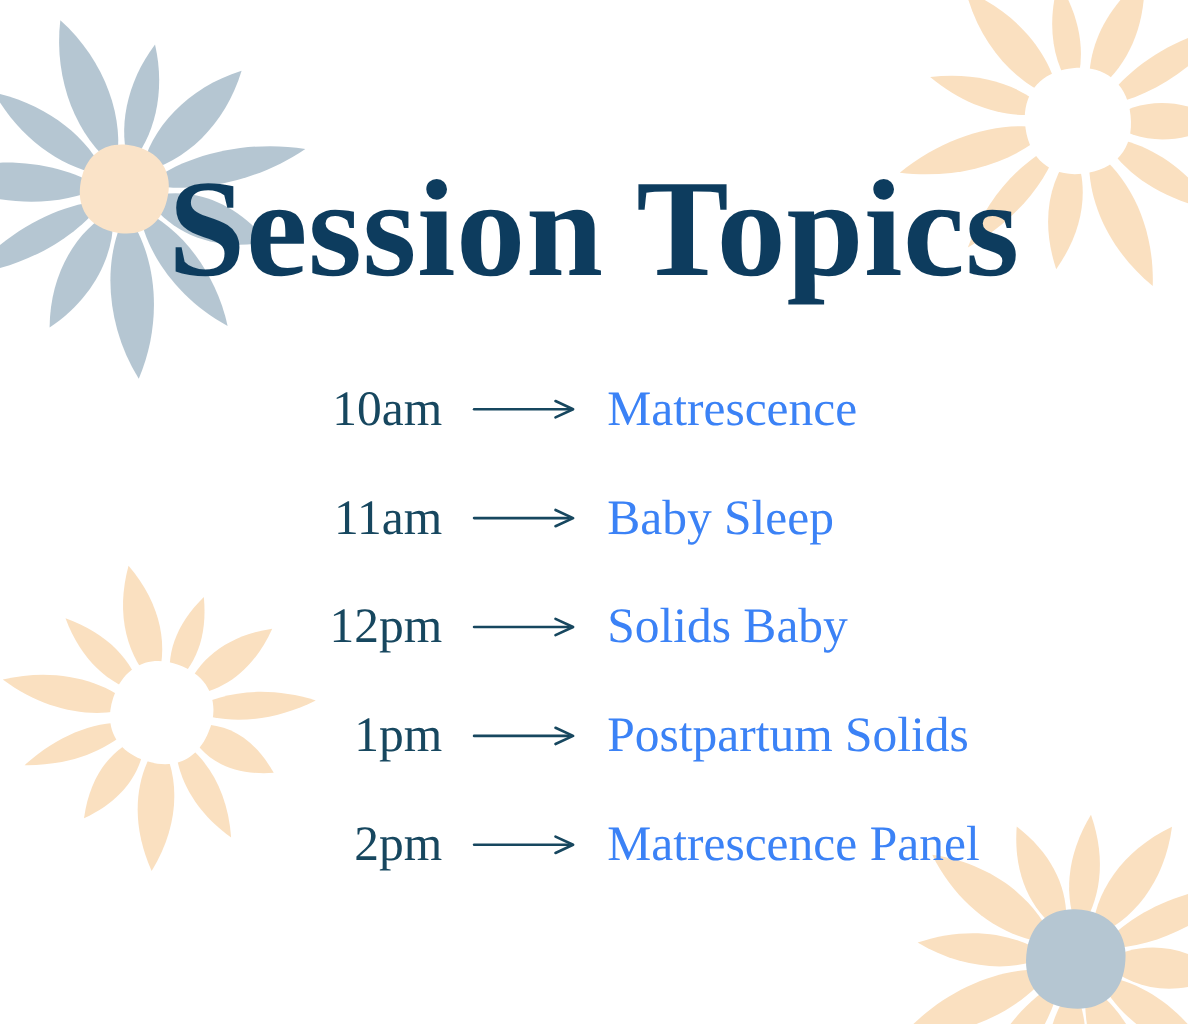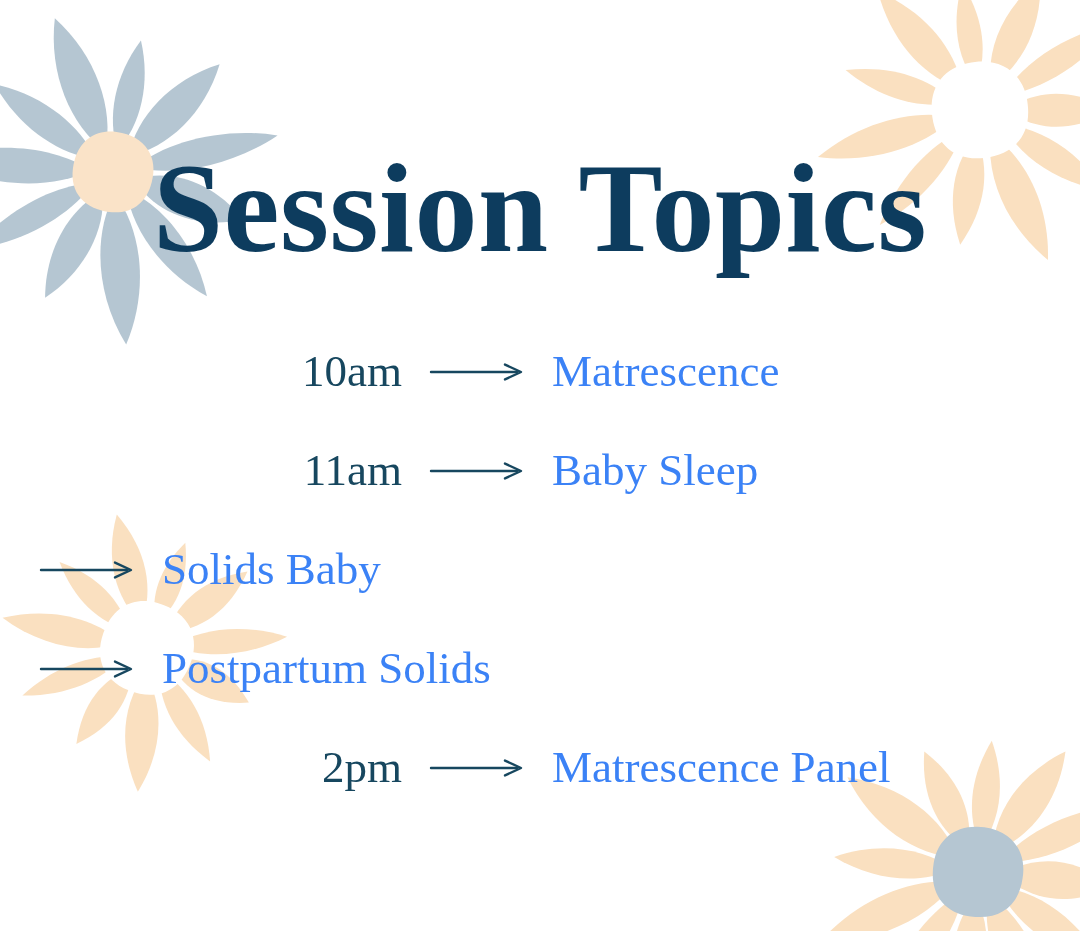--- a/index.html
+++ b/index.html
@@ -192,29 +192,31 @@
           <div class="row-time">11am</div>
           <div class="row-arrow">
             <svg width="96" height="22" viewBox="0 0 96 22">
               <path d="M2 11 H88" stroke="#17475f" stroke-width="2.4" fill="none" stroke-linecap="round"></path>
               <path d="M76 3.6 L92 11 L76 18.4" stroke="#17475f" stroke-width="2.4" fill="none" stroke-linecap="round" stroke-linejoin="round"></path>
             </svg>
           </div>
           <div class="row-topic">Baby Sleep</div>
         </div>
         <div class="schedule-row">
+          <div class="row-time">12pm</div>
           <div class="row-arrow">
             <svg width="96" height="22" viewBox="0 0 96 22">
               <path d="M2 11 H88" stroke="#17475f" stroke-width="2.4" fill="none" stroke-linecap="round"></path>
               <path d="M76 3.6 L92 11 L76 18.4" stroke="#17475f" stroke-width="2.4" fill="none" stroke-linecap="round" stroke-linejoin="round"></path>
             </svg>
           </div>
           <div class="row-topic">Solids Baby</div>
         </div>
         <div class="schedule-row">
+          <div class="row-time">1pm</div>
           <div class="row-arrow">
             <svg width="96" height="22" viewBox="0 0 96 22">
               <path d="M2 11 H88" stroke="#17475f" stroke-width="2.4" fill="none" stroke-linecap="round"></path>
               <path d="M76 3.6 L92 11 L76 18.4" stroke="#17475f" stroke-width="2.4" fill="none" stroke-linecap="round" stroke-linejoin="round"></path>
             </svg>
           </div>
           <div class="row-topic">Postpartum Solids</div>
         </div>
         <div class="schedule-row">
           <div class="row-time">2pm</div>

